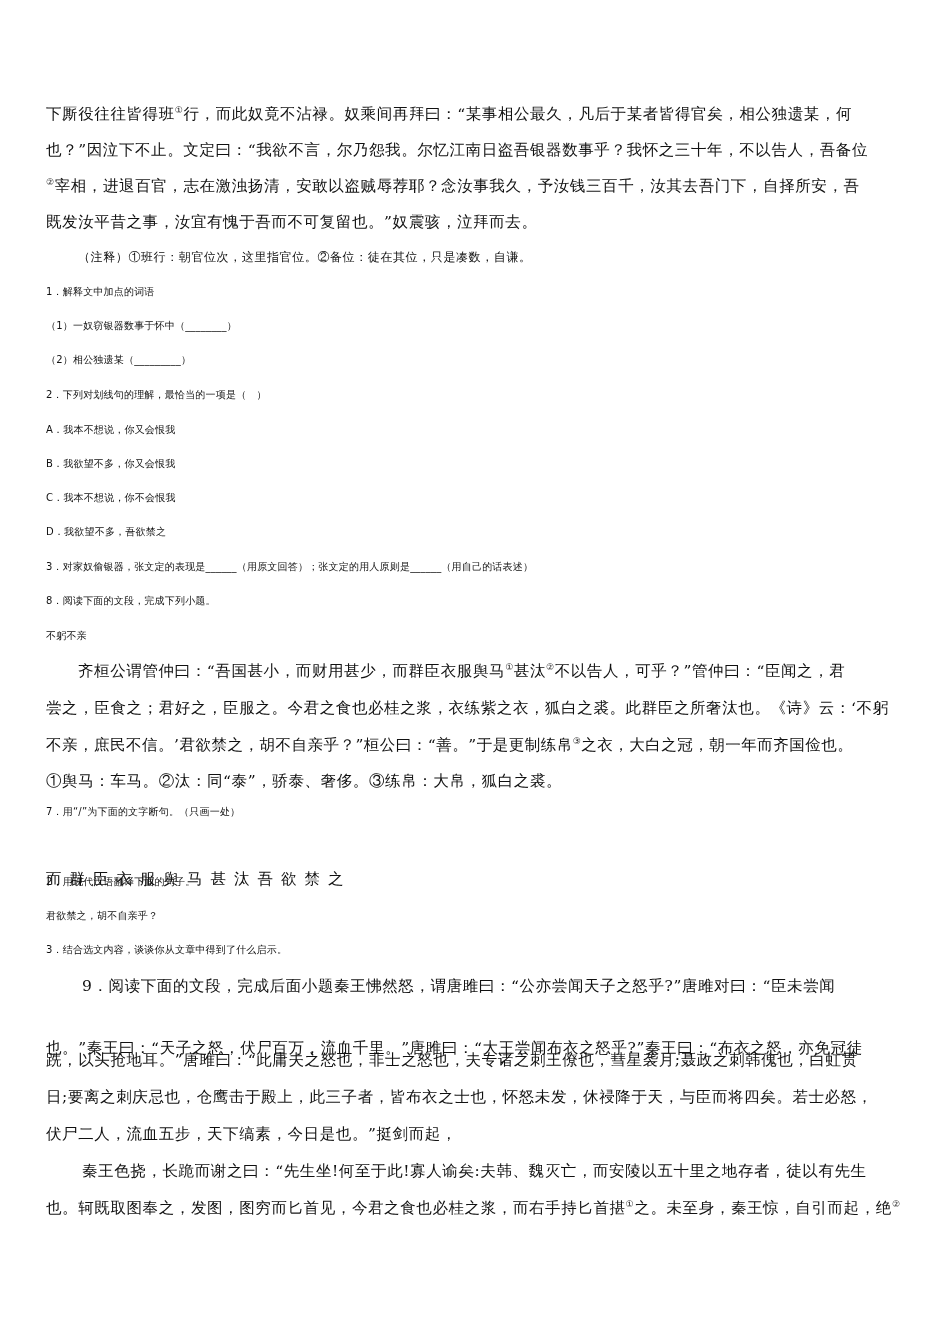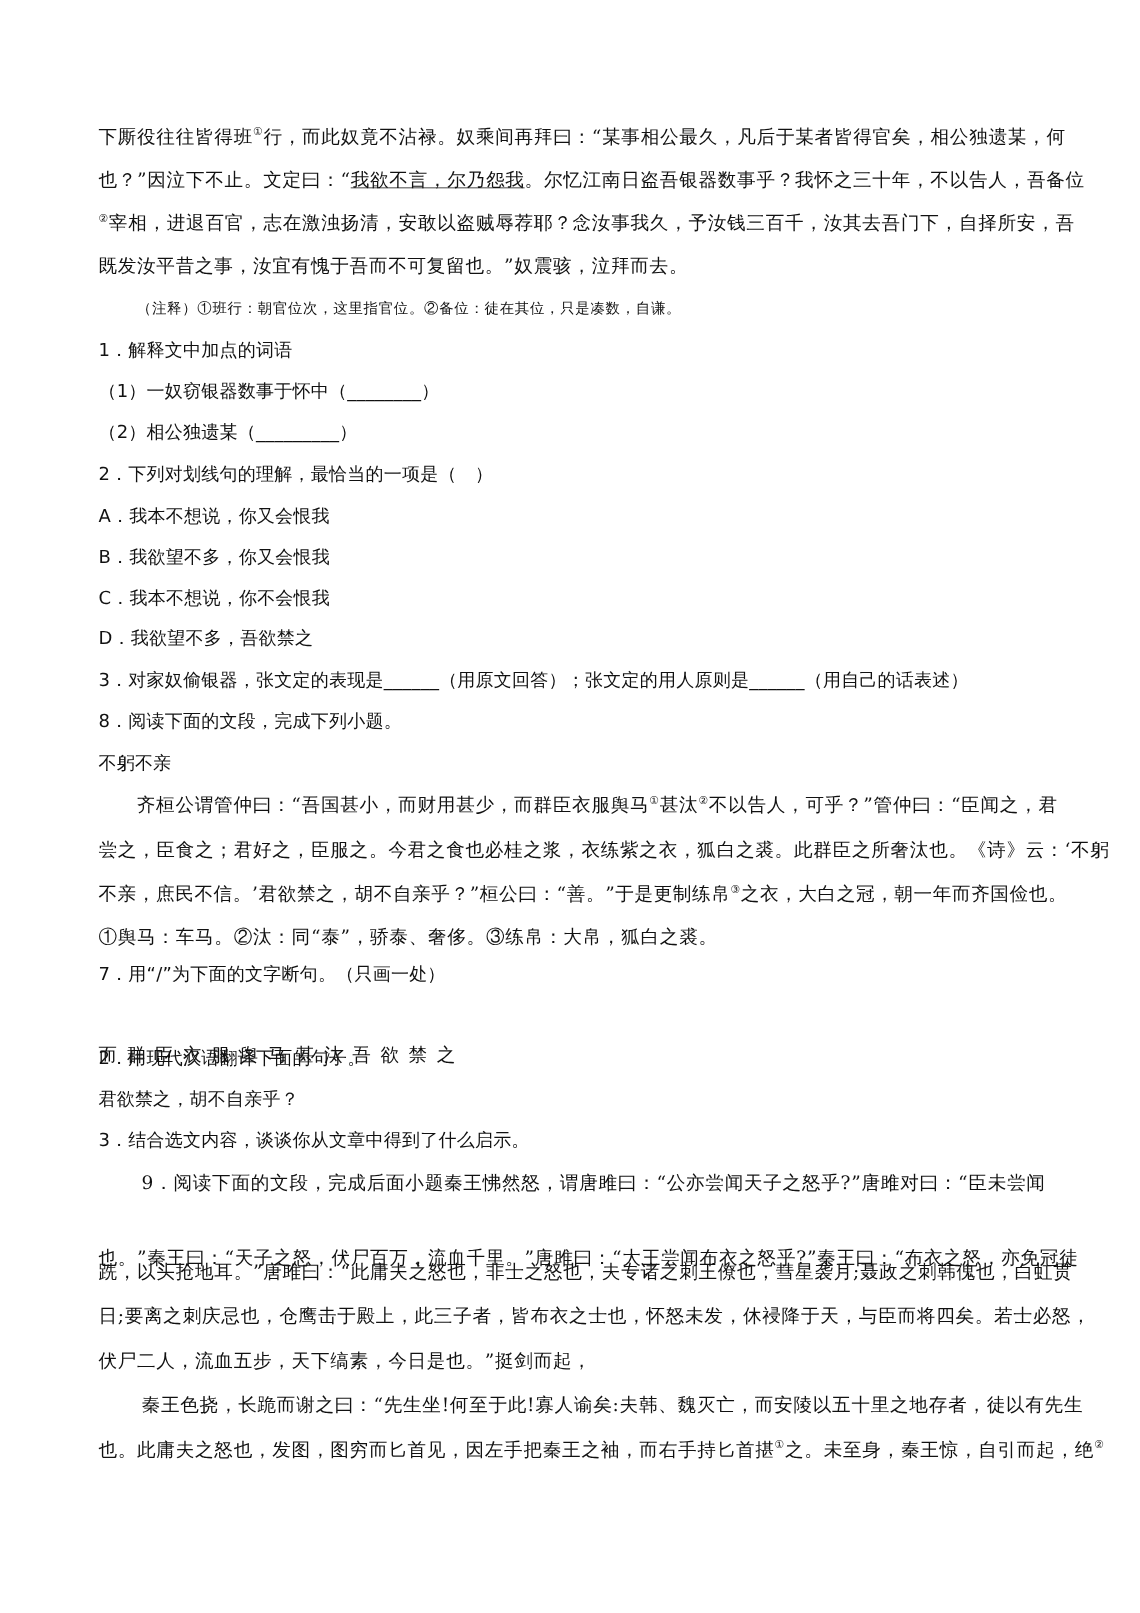--- a/index.html
+++ b/index.html
@@ -1,24 +1,24 @@
 <!DOCTYPE html>
 <html><head>
 <meta charset="utf-8">
 <style>
   html, body { margin: 0; padding: 0; background: #ffffff; }
   body { width: 950px; height: 1344px; position: relative; overflow: hidden;
          font-family: "DejaVu Serif", "Liberation Serif", serif; color: #111; }
   .page { position: absolute; left: 46px; top: 96px; width: 870px; }
-  .line { position: absolute; left: 0; white-space: nowrap; font-size: 15.5px; line-height: 20px; letter-spacing: 0.6px; margin-left: 36px; }
+  .line { position: absolute; left: 0; white-space: nowrap; font-size: 15.5px; line-height: 20px; letter-spacing: 0.6px; }
   .ind { left: 32px; }
   .ind2 { left: 36px; }
   sup { font-size: 9px; line-height: 0; vertical-align: super; }
-  .ul { text-decoration: underline; text-decoration-color: #666; }
-  .sans { font-family: "DejaVu Sans", "Liberation Sans", sans-serif; font-size: 15px; letter-spacing: 0.2px; text-align: center; }
+  .ul { text-decoration-color: #666; }
+  .sans { font-family: "DejaVu Sans", "Liberation Sans", sans-serif; font-size: 10px; letter-spacing: 0.2px; text-align: center; }
   .wide { letter-spacing: 8px; }
 </style>
 </head>
 <body>
 
 <div class="page">
 
   <div class="line" style="top:8px"><span>下厮役往往皆得班</span><sup>①</sup><span>行，而此奴竟不沾禄。奴乘间再拜曰：“某事相公最久，凡后于某者皆得官矣，相公独遗某，何</span></div>
   <div class="line" style="top:44px"><span>也？”因泣下不止。文定曰：“</span><span class="ul">我欲不言，尔乃怨我</span><span>。尔忆江南日盗吾银器数事乎？我怀之三十年，不以告人，吾备位</span></div>
   <div class="line" style="top:80px"><sup>②</sup><span>宰相，进退百官，志在激浊扬清，安敢以盗贼辱荐耶？念汝事我久，予汝钱三百千，汝其去吾门下，自择所安，吾</span></div>
@@ -46,14 +46,14 @@
   <div class="line sans" style="top:776px">2．用现代汉语翻译下面的句子。</div>
   <div class="line sans" style="top:810px">君欲禁之，胡不自亲乎？</div>
   <div class="line sans" style="top:844px">3．结合选文内容，谈谈你从文章中得到了什么启示。</div>
 
   <div class="line ind2" style="top:880px">9．阅读下面的文段，完成后面小题秦王怫然怒，谓唐雎曰：“公亦尝闻天子之怒乎?”唐雎对曰：“臣未尝闻</div>
   <div class="line" style="top:942px">也。”秦王曰：“天子之怒，伏尸百万，流血千里。”唐雎曰：“大王尝闻布衣之怒乎?”秦王曰：“布衣之怒，亦免冠徒</div>
   <div class="line" style="top:954px">跣，以头抢地耳。”唐雎曰：“此庸夫之怒也，非士之怒也，夫专诸之刺王僚也，彗星袭月;聂政之刺韩傀也，白虹贯</div>
   <div class="line" style="top:991px">日;要离之刺庆忌也，仓鹰击于殿上，此三子者，皆布衣之士也，怀怒未发，休祲降于天，与臣而将四矣。若士必怒，</div>
   <div class="line" style="top:1028px">伏尸二人，流血五步，天下缟素，今日是也。”挺剑而起，</div>
   <div class="line ind2" style="top:1065px">秦王色挠，长跪而谢之曰：“先生坐!何至于此!寡人谕矣:夫韩、魏灭亡，而安陵以五十里之地存者，徒以有先生</div>
-  <div class="line" style="top:1102px"><span>也。此庸夫之怒也，发图，图穷而匕首见，因左手把秦王之袖，而右手持匕首揕</span><sup>①</sup><span>之。未至身，秦王惊，自引而起，绝</span><sup>②</sup></div>
+  <div class="line" style="top:1102px"><span>也。轲既取图奉之，发图，图穷而匕首见，今君之食也必桂之浆，而右手持匕首揕</span><sup>①</sup><span>之。未至身，秦王惊，自引而起，绝</span><sup>②</sup></div>
 </div>
 
 </body></html>

